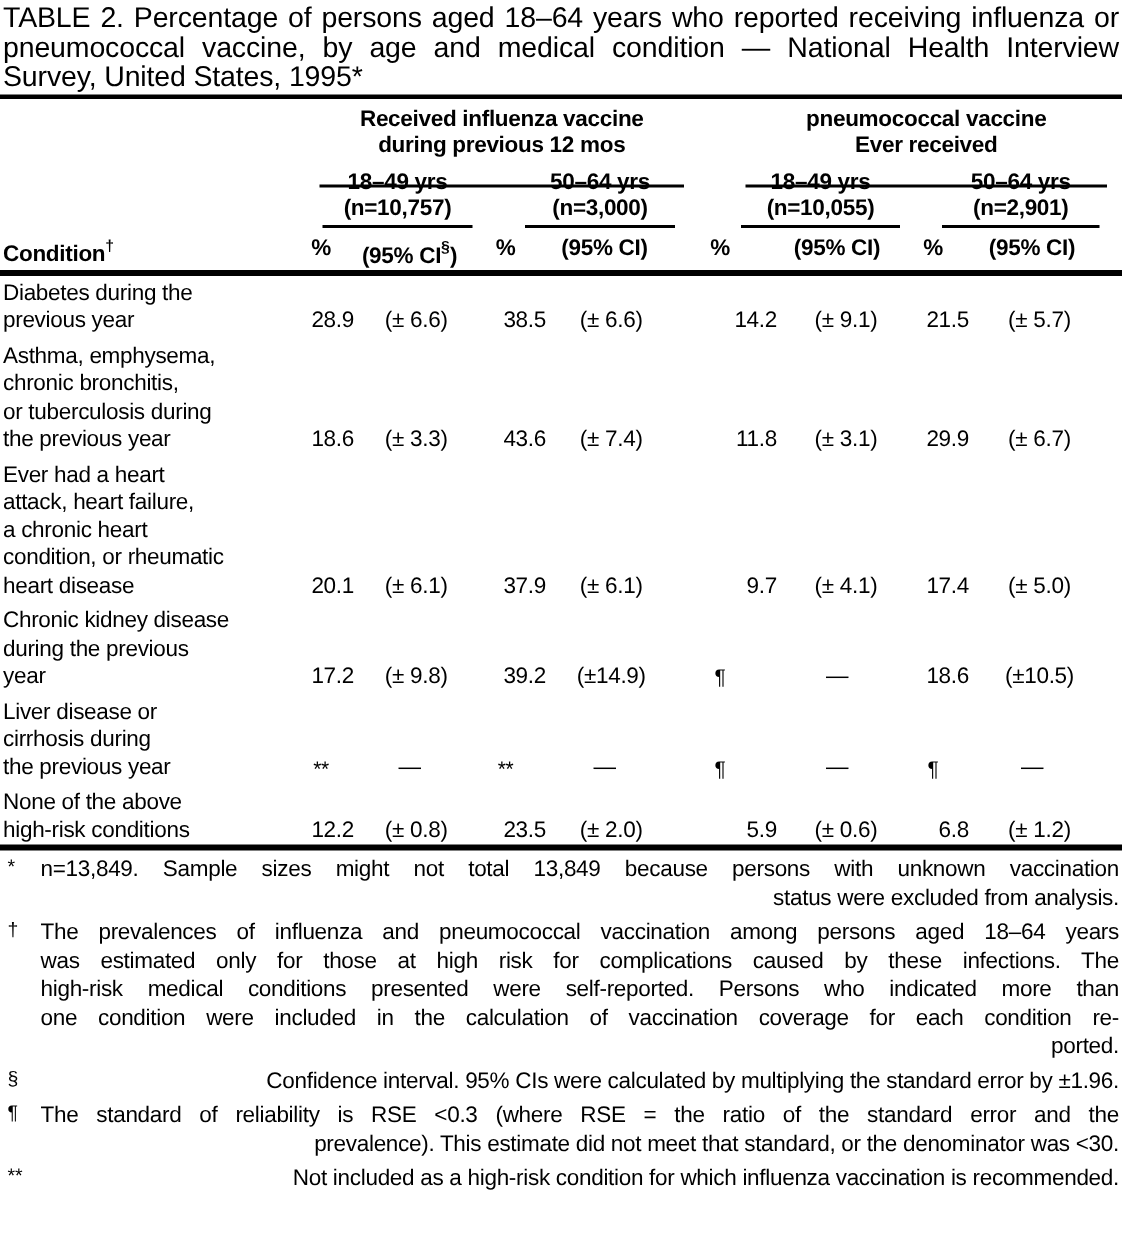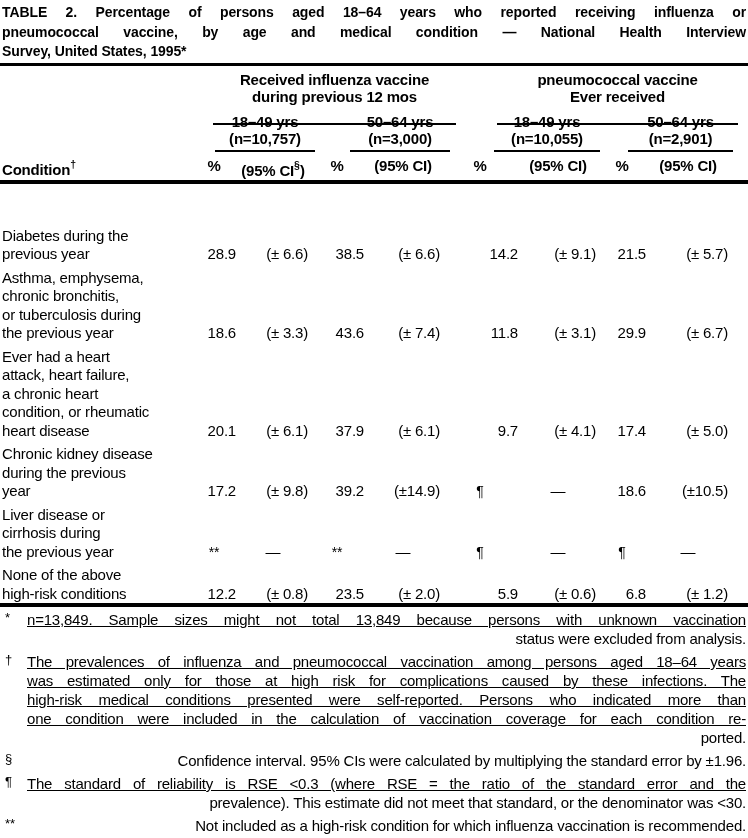--- a/index.html
+++ b/index.html
@@ -8,56 +8,56 @@
     position: relative;
     width: 748px;
     height: 838px;
     background: #ffffff;
     color: #000;
     font-family: "Liberation Sans", sans-serif;
     overflow: hidden;
     letter-spacing: -0.2px;
   }
   
-  .title { padding: 3px 2px 0 2px; font-weight: bold; font-size: 14px; line-height: 19.5px; letter-spacing: -0.1px; }
+  .title { padding: 3px 2px 0 2px; font-weight: normal; font-size: 19px; line-height: 19.5px; letter-spacing: -0.1px; }
   .tline { text-align: left; }
   .stretch { text-align: justify; text-align-last: justify; }
   .rule { background: #000; width: 100%; }
   .rule-title { height: 3px; margin-top: 1px; }
   .rule-head  { height: 4px; }
   .rule-body  { height: 4px; }
   
   .thead { position: relative; height: 114px; font-weight: bold; font-size: 15px; }
   .hc { position: absolute; text-align: center; line-height: 17.5px; }
   .grp { top: 5px; border-bottom: 2.5px solid #000; padding-bottom: 17px; }
   .sub { top: 47px; border-bottom: 2.5px solid #000; padding-bottom: 2px; }
   .colhead { top: 92px; line-height: 16px; }
   .cond-head { position: absolute; left: 2px; bottom: 2px; font-weight: bold; }
   sup { font-size: 10.5px; position: relative; top: -1px; letter-spacing: 0; }
   
-  table { border-collapse: collapse; table-layout: fixed; width: 728px; font-size: 15px; margin-top: 40px; }
+  table { border-collapse: collapse; table-layout: fixed; width: 728px; font-size: 15px; }
   td { vertical-align: bottom; line-height: 18.5px; }
   tbody tr:first-child td { padding-top: 3px; }
   tbody tr + tr td { padding-top: 5px; }
   td.cond { white-space: pre-line; text-align: left; padding-left: 2px; }
   td.pct { text-align: right; padding-right: 2px; }
   td.pct.sym { text-align: center; font-size: 14px; padding-right: 0; }
-  td.ci { text-align: right; }
+  td.ci { text-align: center; }
   td.ci-0 { padding-left: 9px; }
   td.ci-1 { padding-left: 9px; }
   td.ci-2 { padding-left: 12px; }
   td.ci-3 { padding-left: 10px; }
   td.ci.dash { padding-left: 0; text-align: center; }
   
   .footnotes { padding-top: 3px; font-size: 15px; line-height: 19px; }
   .fn { display: flex; margin-bottom: 4px; }
   .fn-marker { flex: none; width: 27px; padding-left: 5px; font-size: 13px; position: relative; top: -2px; letter-spacing: 0; }
   .fn-text { flex: 1; padding-right: 2px; }
   .fline { text-align: right; }
-  .fline.stretch { text-align: justify; text-align-last: justify; text-decoration: underline; }
+  .fline.stretch { text-align: justify; text-align-last: justify; }
 </style>
 </head>
 <body>
 
 <div class="sheet">
 
   <div class="title">
     <div class="tline stretch">TABLE 2. Percentage of persons aged 18–64 years who reported receiving influenza or</div>
     <div class="tline stretch">pneumococcal vaccine, by age and medical condition — National Health Interview</div>
     <div class="tline">Survey, United States, 1995*</div>

